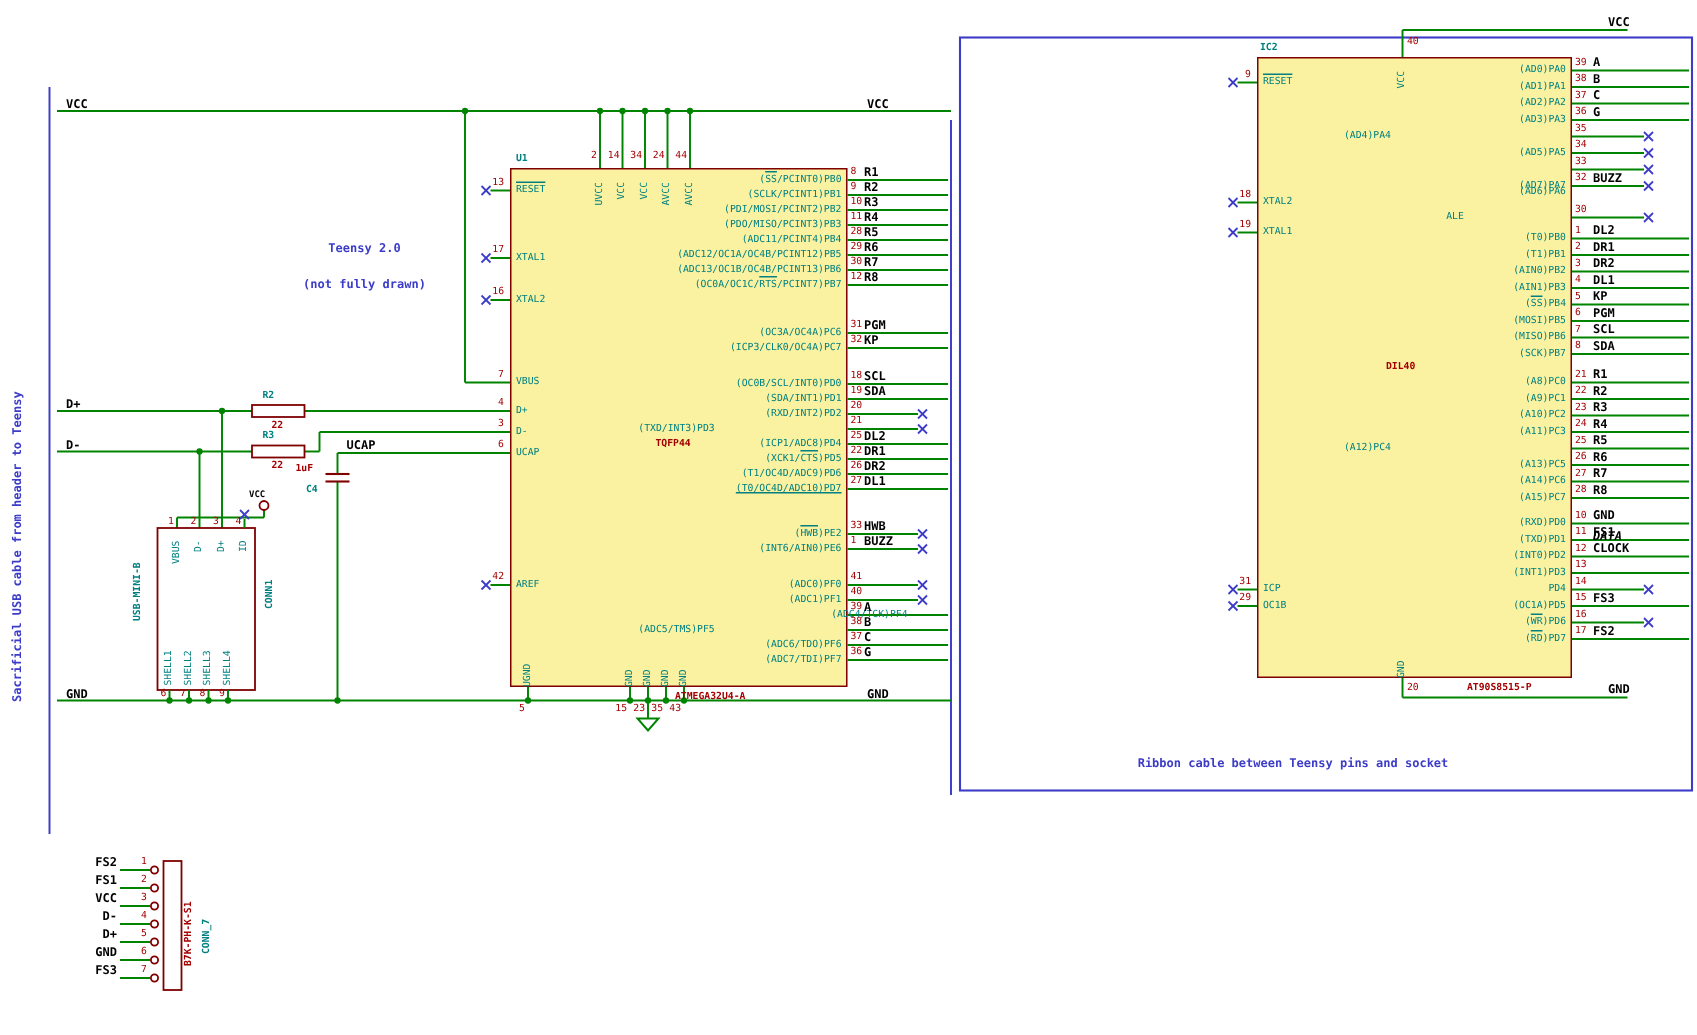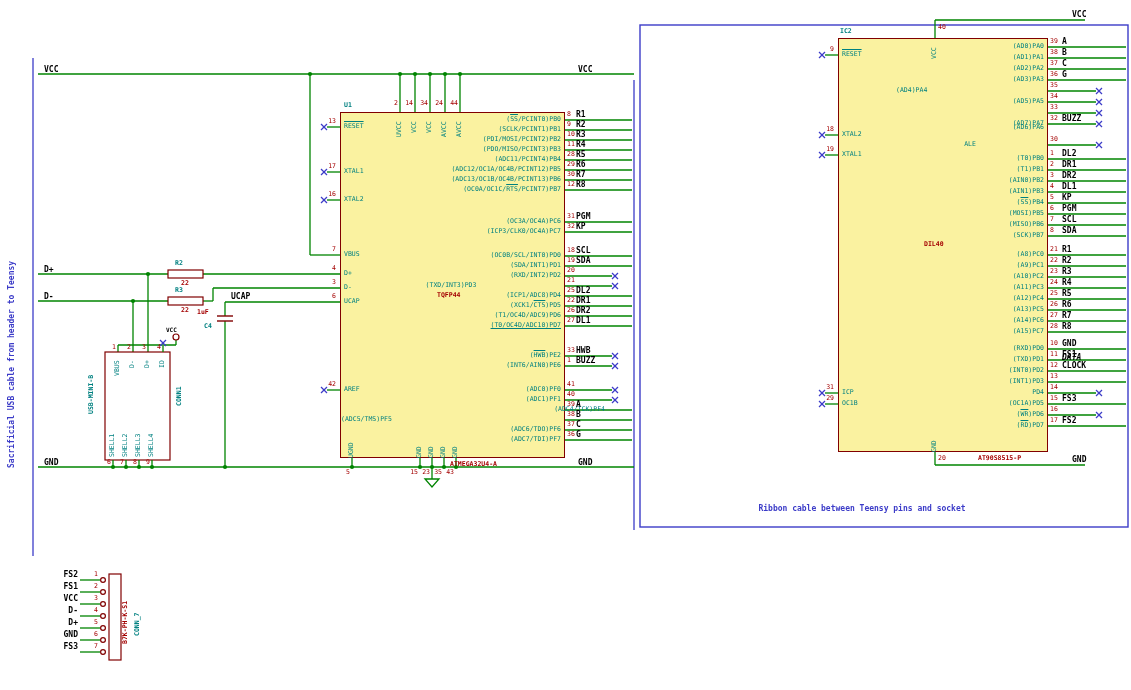--- a/index.html
+++ b/index.html
@@ -247,20 +247,24 @@
   <span class="t ref" style="left:175px;top:287px">R3</span>
   <span class="t val" style="left:181px;top:307px">22</span>
   <span class="t val" style="left:197px;top:309px">1uF</span>
   <span class="t ref" style="left:204px;top:323px">C4</span>
   <span class="t ref vtext" style="left:88px;top:366px;height:48px">USB-MINI-B</span>
   <span class="t ref vtext" style="left:176px;top:378px;height:28px">CONN1</span>
   <span class="t val vtext" style="left:122px;top:590px;height:54px">B7K-PH-K-S1</span>
   <span class="t ref vtext" style="left:134px;top:600px;height:36px">CONN_7</span>
 
   <span class="t note vtext" style="left:8px;top:100px;height:368px">Sacrificial USB cable from header to Teensy</span>
+  <div class="t note center" style="left:188px;top:146px;width:110px">
+    <span style="display:block">Teensy 2.0</span>
+    <span style="display:block">(not fully drawn)</span>
+  </div>
   <span class="t note center" style="left:732px;top:505px;width:260px">Ribbon cable between Teensy pins and socket</span>
 
 <span class="t pn" style="left: 344px; top: 123px;"><span class="ol">RESET</span></span>
     <span class="t num" style="left: 318px; top: 118px; width: 18px; text-align: right;">13</span>
     <span class="t pn" style="left: 344px; top: 168px;">XTAL1</span>
     <span class="t num" style="left: 318px; top: 163px; width: 18px; text-align: right;">17</span>
     <span class="t pn" style="left: 344px; top: 196px;">XTAL2</span>
     <span class="t num" style="left: 318px; top: 191px; width: 18px; text-align: right;">16</span>
     <span class="t pn" style="left: 344px; top: 251px;">VBUS</span>
     <span class="t num" style="left: 318px; top: 246px; width: 18px; text-align: right;">7</span>
@@ -330,21 +334,21 @@
     <span class="t pn" style="left: 341px; top: 362px; width: 220px; text-align: right;">(INT6/AIN0)PE6</span>
     <span class="t num" style="left: 567px; top: 357px;">1</span>
     <span class="t lbl" style="left: 576px; top: 357px;">BUZZ</span>
     <span class="t pn" style="left: 341px; top: 386px; width: 220px; text-align: right;">(ADC0)PF0</span>
     <span class="t num" style="left: 567px; top: 381px;">41</span>
     <span class="t pn" style="left: 341px; top: 396px; width: 220px; text-align: right;">(ADC1)PF1</span>
     <span class="t num" style="left: 567px; top: 391px;">40</span>
     <span class="t pn" style="left: 341px; top: 406px; width: 220px; text-align: right; margin-left: 44px;">(ADC4/TCK)PF4</span>
     <span class="t num" style="left: 567px; top: 401px;">39</span>
     <span class="t lbl" style="left: 576px; top: 401px;">A</span>
-    <span class="t pn" style="left: 341px; top: 416px; width: 220px; text-align: left;">(ADC5/TMS)PF5</span>
+    <span class="t pn" style="left: 341px; top: 416px; width: 220px; text-align: center;">(ADC5/TMS)PF5</span>
     <span class="t num" style="left: 567px; top: 411px;">38</span>
     <span class="t lbl" style="left: 576px; top: 411px;">B</span>
     <span class="t pn" style="left: 341px; top: 426px; width: 220px; text-align: right;">(ADC6/TDO)PF6</span>
     <span class="t num" style="left: 567px; top: 421px;">37</span>
     <span class="t lbl" style="left: 576px; top: 421px;">C</span>
     <span class="t pn" style="left: 341px; top: 436px; width: 220px; text-align: right;">(ADC7/TDI)PF7</span>
     <span class="t num" style="left: 567px; top: 431px;">36</span>
     <span class="t lbl" style="left: 576px; top: 431px;">G</span>
     <span class="t pn" style="left: 842px; top: 51px;"><span class="ol">RESET</span></span>
     <span class="t num" style="left: 816px; top: 46px; width: 18px; text-align: right;">9</span>
@@ -408,21 +412,21 @@
     <span class="t lbl" style="left: 1062px; top: 246px;">R1</span>
     <span class="t pn" style="left: 896px; top: 262px; width: 148px; text-align: right;">(A9)PC1</span>
     <span class="t num" style="left: 1050px; top: 257px;">22</span>
     <span class="t lbl" style="left: 1062px; top: 257px;">R2</span>
     <span class="t pn" style="left: 896px; top: 273px; width: 148px; text-align: right;">(A10)PC2</span>
     <span class="t num" style="left: 1050px; top: 268px;">23</span>
     <span class="t lbl" style="left: 1062px; top: 268px;">R3</span>
     <span class="t pn" style="left: 896px; top: 284px; width: 148px; text-align: right;">(A11)PC3</span>
     <span class="t num" style="left: 1050px; top: 279px;">24</span>
     <span class="t lbl" style="left: 1062px; top: 279px;">R4</span>
-    <span class="t pn" style="left: 896px; top: 295px; width: 148px; text-align: right;">(A12)PC4</span>
+    <span class="t pn" style="left: 896px; top: 295px; width: 148px; ">(A12)PC4</span>
     <span class="t num" style="left: 1050px; top: 290px;">25</span>
     <span class="t lbl" style="left: 1062px; top: 290px;">R5</span>
     <span class="t pn" style="left: 896px; top: 306px; width: 148px; text-align: right;">(A13)PC5</span>
     <span class="t num" style="left: 1050px; top: 301px;">26</span>
     <span class="t lbl" style="left: 1062px; top: 301px;">R6</span>
     <span class="t pn" style="left: 896px; top: 317px; width: 148px; text-align: right;">(A14)PC6</span>
     <span class="t num" style="left: 1050px; top: 312px;">27</span>
     <span class="t lbl" style="left: 1062px; top: 312px;">R7</span>
     <span class="t pn" style="left: 896px; top: 328px; width: 148px; text-align: right;">(A15)PC7</span>
     <span class="t num" style="left: 1050px; top: 323px;">28</span>

